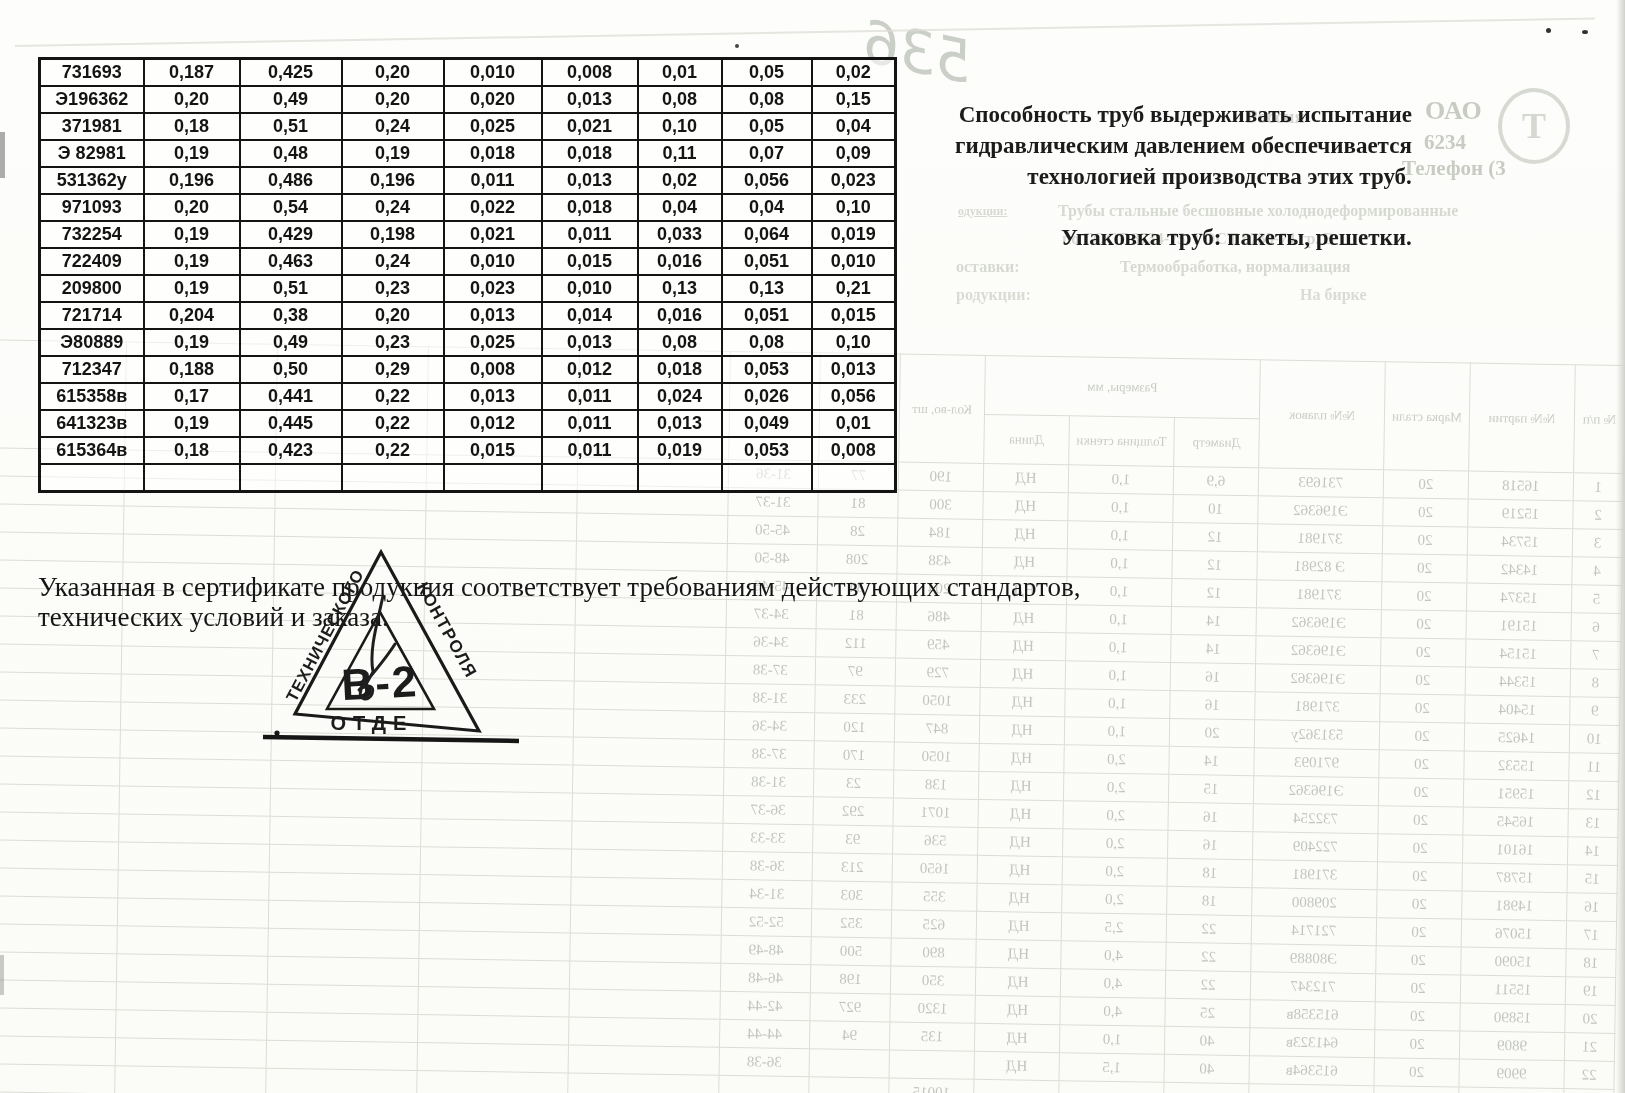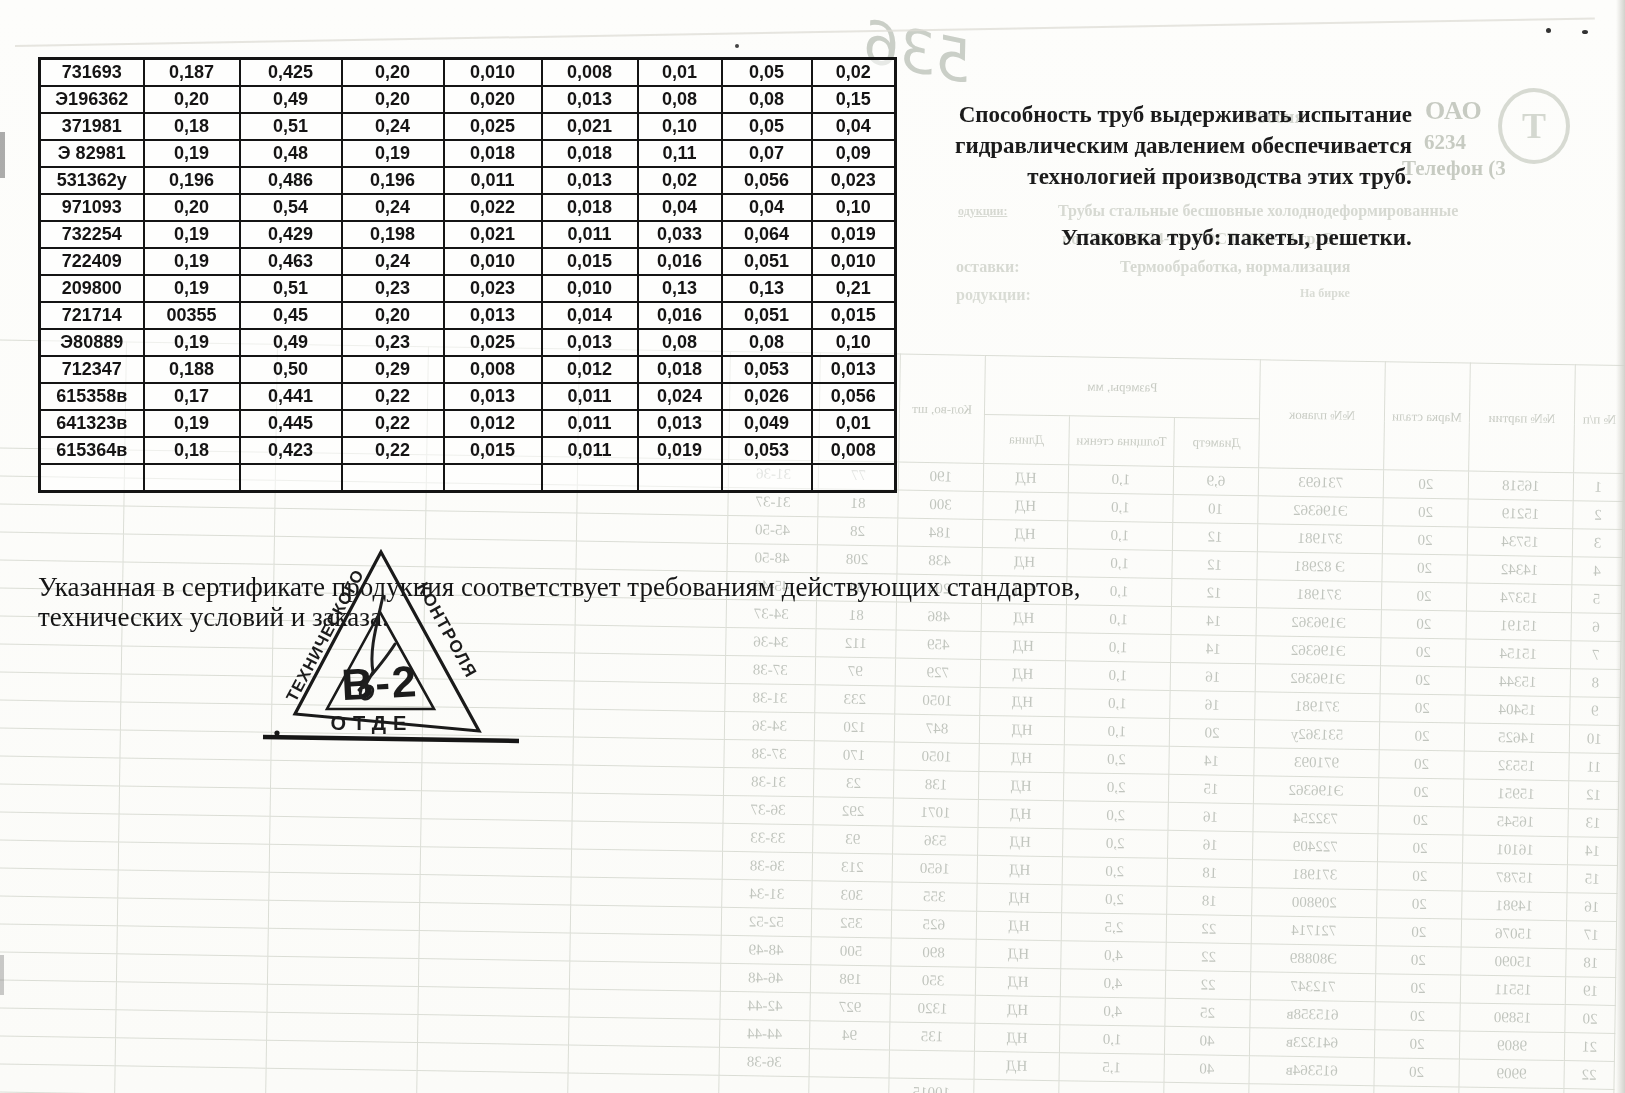--- a/index.html
+++ b/index.html
@@ -497,21 +497,21 @@
   <div class="ghost" style="left:1402px;top:156px;font-size:21px;">Телефон (3</div>
   <div class="ghost-logo">
     <span>Т</span>
   </div>
   <div class="ghost" style="left:958px;top:204px;font-size:12px;opacity:.7;text-decoration:underline;">одукции:</div>
   <div class="ghost" style="left:1058px;top:202px;font-size:16px;opacity:.7;">Трубы стальные бесшовные холоднодеформированные</div>
   <div class="ghost" style="left:1062px;top:230px;font-size:16px;opacity:.7;">по ГОСТ 8734-75, ГОСТ 8733-74 гр. В</div>
   <div class="ghost" style="left:956px;top:258px;font-size:16px;opacity:.7;">оставки:</div>
   <div class="ghost" style="left:1120px;top:258px;font-size:16px;opacity:.7;">Термообработка, нормализация</div>
   <div class="ghost" style="left:956px;top:286px;font-size:16px;opacity:.65;">родукции:</div>
-  <div class="ghost" style="left:1300px;top:286px;font-size:12px;opacity:.65;">На бирке</div>
+  <div class="ghost" style="left:1300px;top:286px;font-size:16px;opacity:.65;">На бирке</div>
 
   <div class="handnum">536</div>
 
   <table class="chem">
       <colgroup>
         <col style="width:104px">
         <col style="width:96px">
         <col style="width:102px">
         <col style="width:102px">
         <col style="width:98px">
@@ -615,22 +615,22 @@
           <td>0,51</td>
           <td>0,23</td>
           <td>0,023</td>
           <td>0,010</td>
           <td>0,13</td>
           <td>0,13</td>
           <td>0,21</td>
         </tr>
         <tr>
           <td>721714</td>
-          <td>00355</td>
-          <td>0,45</td>
+          <td>0,204</td>
+          <td>0,38</td>
           <td>0,20</td>
           <td>0,013</td>
           <td>0,014</td>
           <td>0,016</td>
           <td>0,051</td>
           <td>0,015</td>
         </tr>
         <tr>
           <td>Э80889</td>
           <td>0,19</td>

